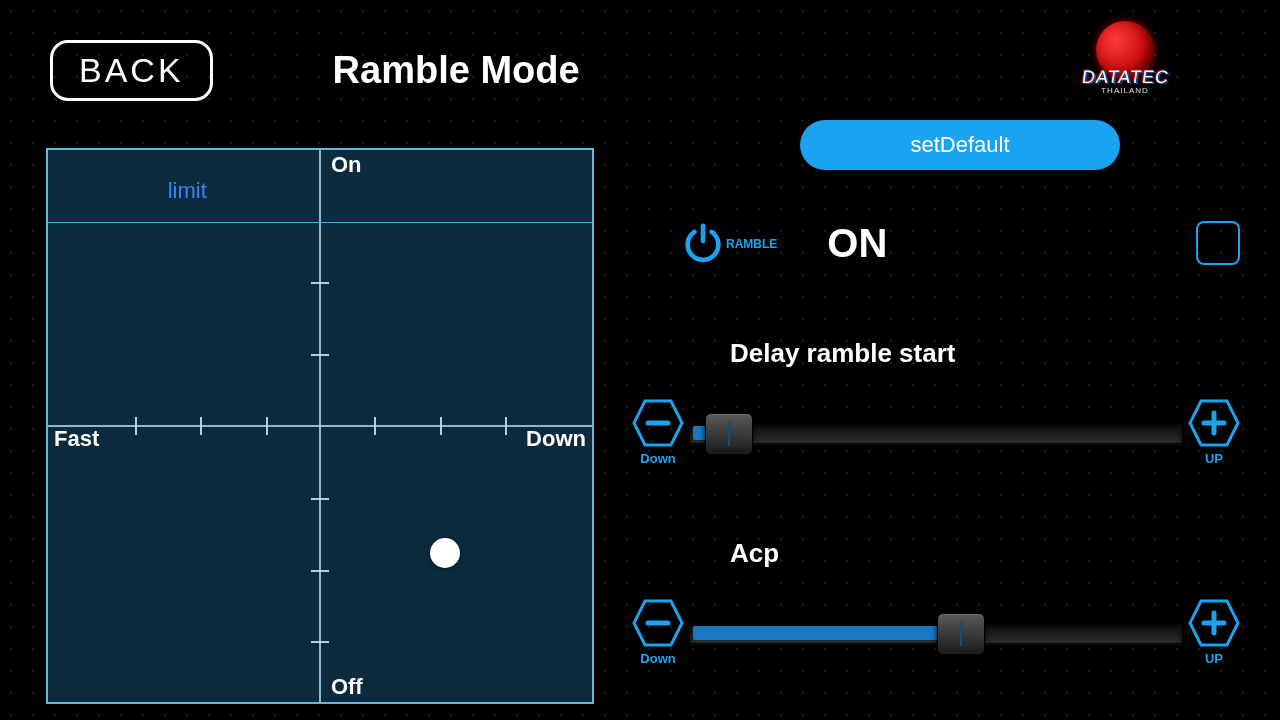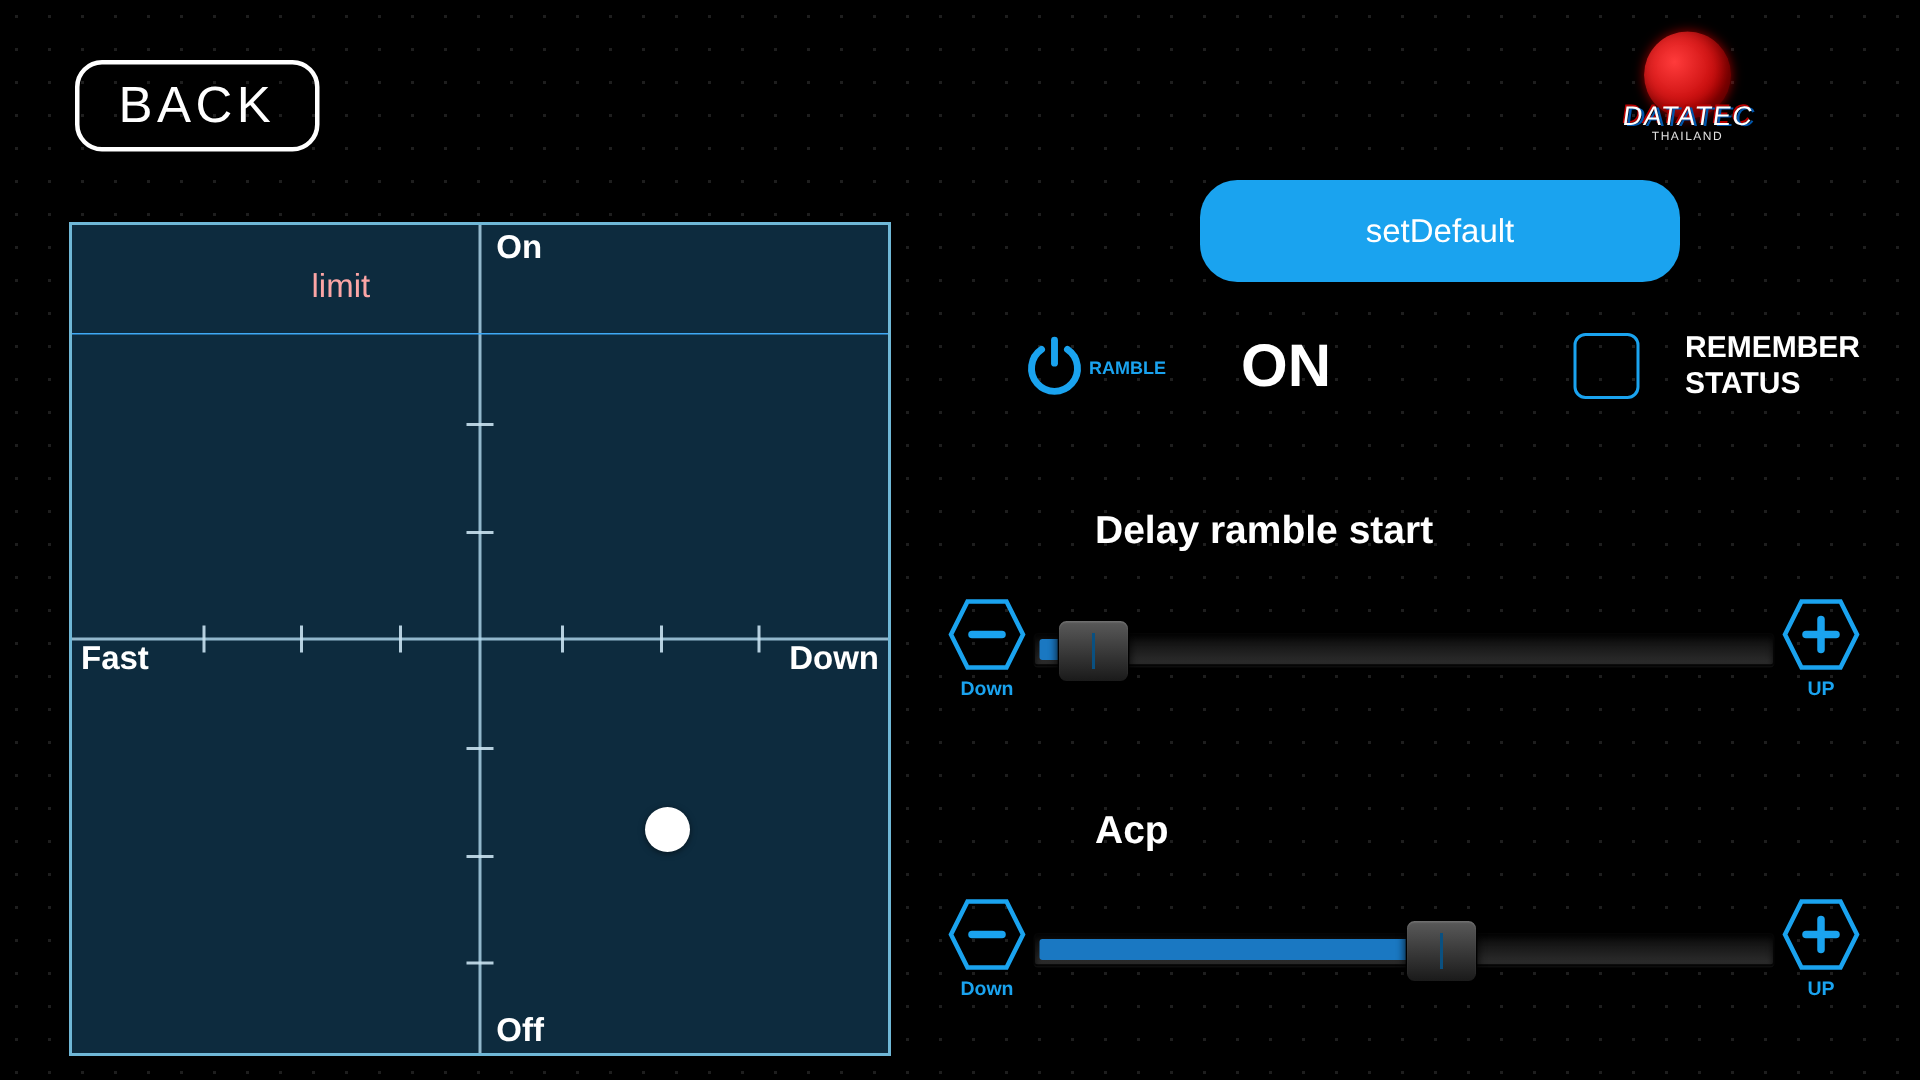--- a/index.html
+++ b/index.html
@@ -84,41 +84,41 @@
     position: absolute; top: 50%; left: 0; right: 0; height: 2px;
     background: rgba(180,220,240,0.8);
     transform: translateY(-1px);
   }
   .limit-line {
     position: absolute; left: 0; right: 0; top: 13%; height: 1px;
     background: #3fa9f5;
   }
   .limit-label {
     position: absolute; top: 5%; left: 22%;
-    color: #fca5a5; font-size: 22px; font-weight: 500; margin-left: 40px;
+    color: #3b82f6; font-size: 22px; font-weight: 500;
   }
   .tick { position: absolute; background: rgba(200,225,240,0.9); }
   .tick.h { width: 18px; height: 2px; left: calc(50% - 9px); }
   .tick.v { height: 18px; width: 2px; top: calc(50% - 9px); }
   .pad-label { position: absolute; font-size: 22px; font-weight: 600; }
   .lbl-on { top: 2px; left: 52%; }
   .lbl-off { bottom: 2px; left: 52%; }
   .lbl-fast { top: 50%; left: 6px; }
   .lbl-slow { top: 50%; right: 6px; }
   .pad-point {
     position: absolute; width: 30px; height: 30px; border-radius: 50%;
     background: #fff;
     transform: translate(-50%, -50%);
     box-shadow: 0 1px 4px rgba(0,0,0,0.5);
   }
 
   
   .setdefault {
     position: absolute; top: 120px; left: 800px;
-    width: 320px; height: 68px;
+    width: 320px; height: 50px;
     background: #1aa3ef;
     border: none; border-radius: 25px;
     color: #fff; font-size: 22px; font-weight: 500;
     cursor: pointer;
   }
   .power-row {
     position: absolute; top: 220px; left: 680px; right: 40px;
     display: flex; align-items: center; gap: 50px;
   }
   .power-icon {
@@ -172,20 +172,21 @@
     background: #0a5080; transform: translateX(-1px);
   }
 </style>
 </head>
 <body>
 
 <div class="dotgrid"></div>
 
 <div class="header">
   <button class="back-btn">BACK</button>
+  <div class="title">Ramble Mode</div>
 </div>
 
 <div class="logo">
   <div class="logo-circle"></div>
   <div class="logo-text">DATATEC</div>
   <div class="logo-sub">THAILAND</div>
 </div>
 
 <div class="pad-wrap">
   <div class="pad-inner">
@@ -222,21 +223,20 @@
   <div class="power-icon">
     <svg class="power-svg" viewBox="0 0 24 24">
       <path fill="none" stroke="#1aa3ef" stroke-width="2.4" stroke-linecap="round" d="M12 3v8"></path>
       <path fill="none" stroke="#1aa3ef" stroke-width="2.4" stroke-linecap="round" d="M7.5 6.2a8 8 0 1 0 9 0"></path>
     </svg>
     <span class="power-caption">RAMBLE</span>
   </div>
   <div class="power-state">ON</div>
   <div class="remember-group">
     <div class="checkbox"></div>
-    <div class="remember-label" id="remember-label">REMEMBER<br>STATUS</div>
   </div>
 </div>
 
 <div class="slider-block" style="top:338px;">
   <div class="slider-title">Delay ramble start</div>
   <div class="slider-row">
     <div class="hex-btn">
       <svg class="hex-svg" viewBox="0 0 52 48">
         <polygon points="13,2 39,2 50,24 39,46 13,46 2,24" fill="none" stroke="#1aa3ef" stroke-width="3"></polygon>
         <line x1="16" y1="24" x2="36" y2="24" stroke="#1aa3ef" stroke-width="5" stroke-linecap="round"></line>

